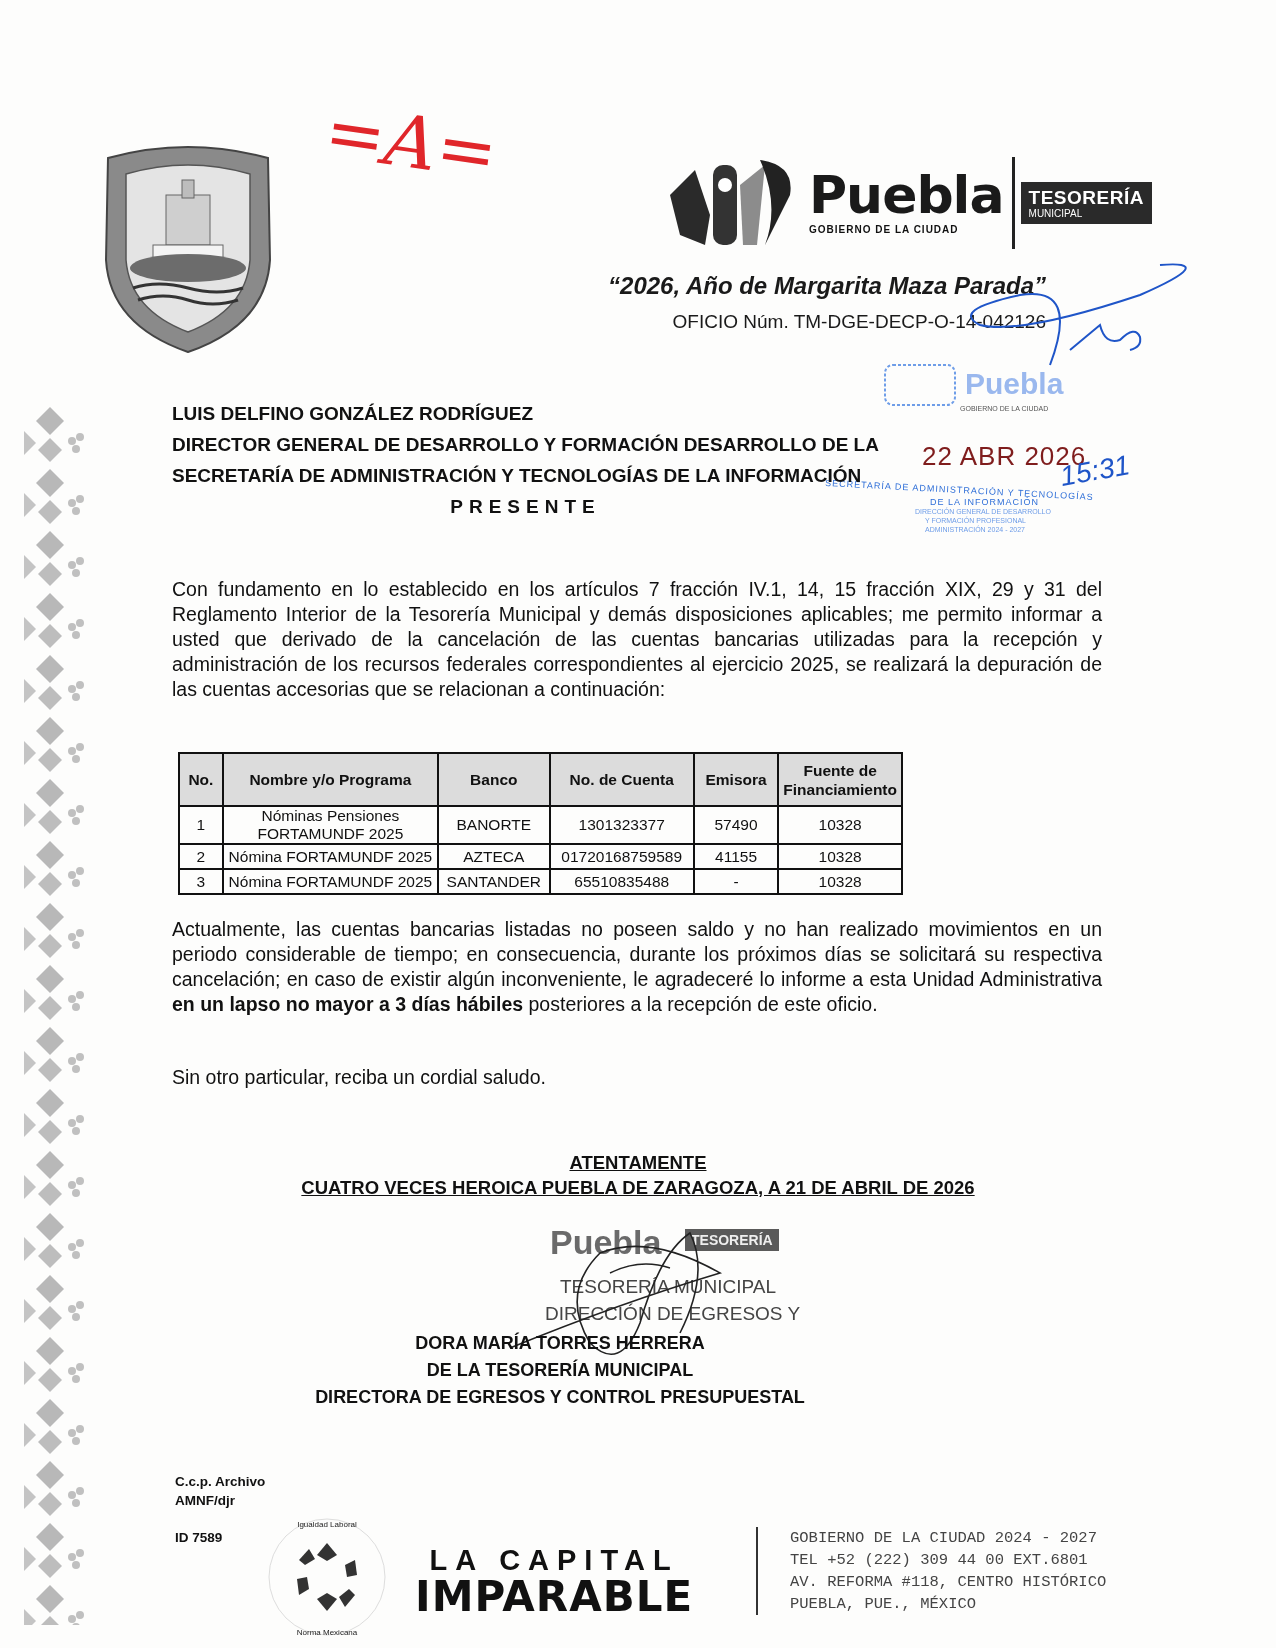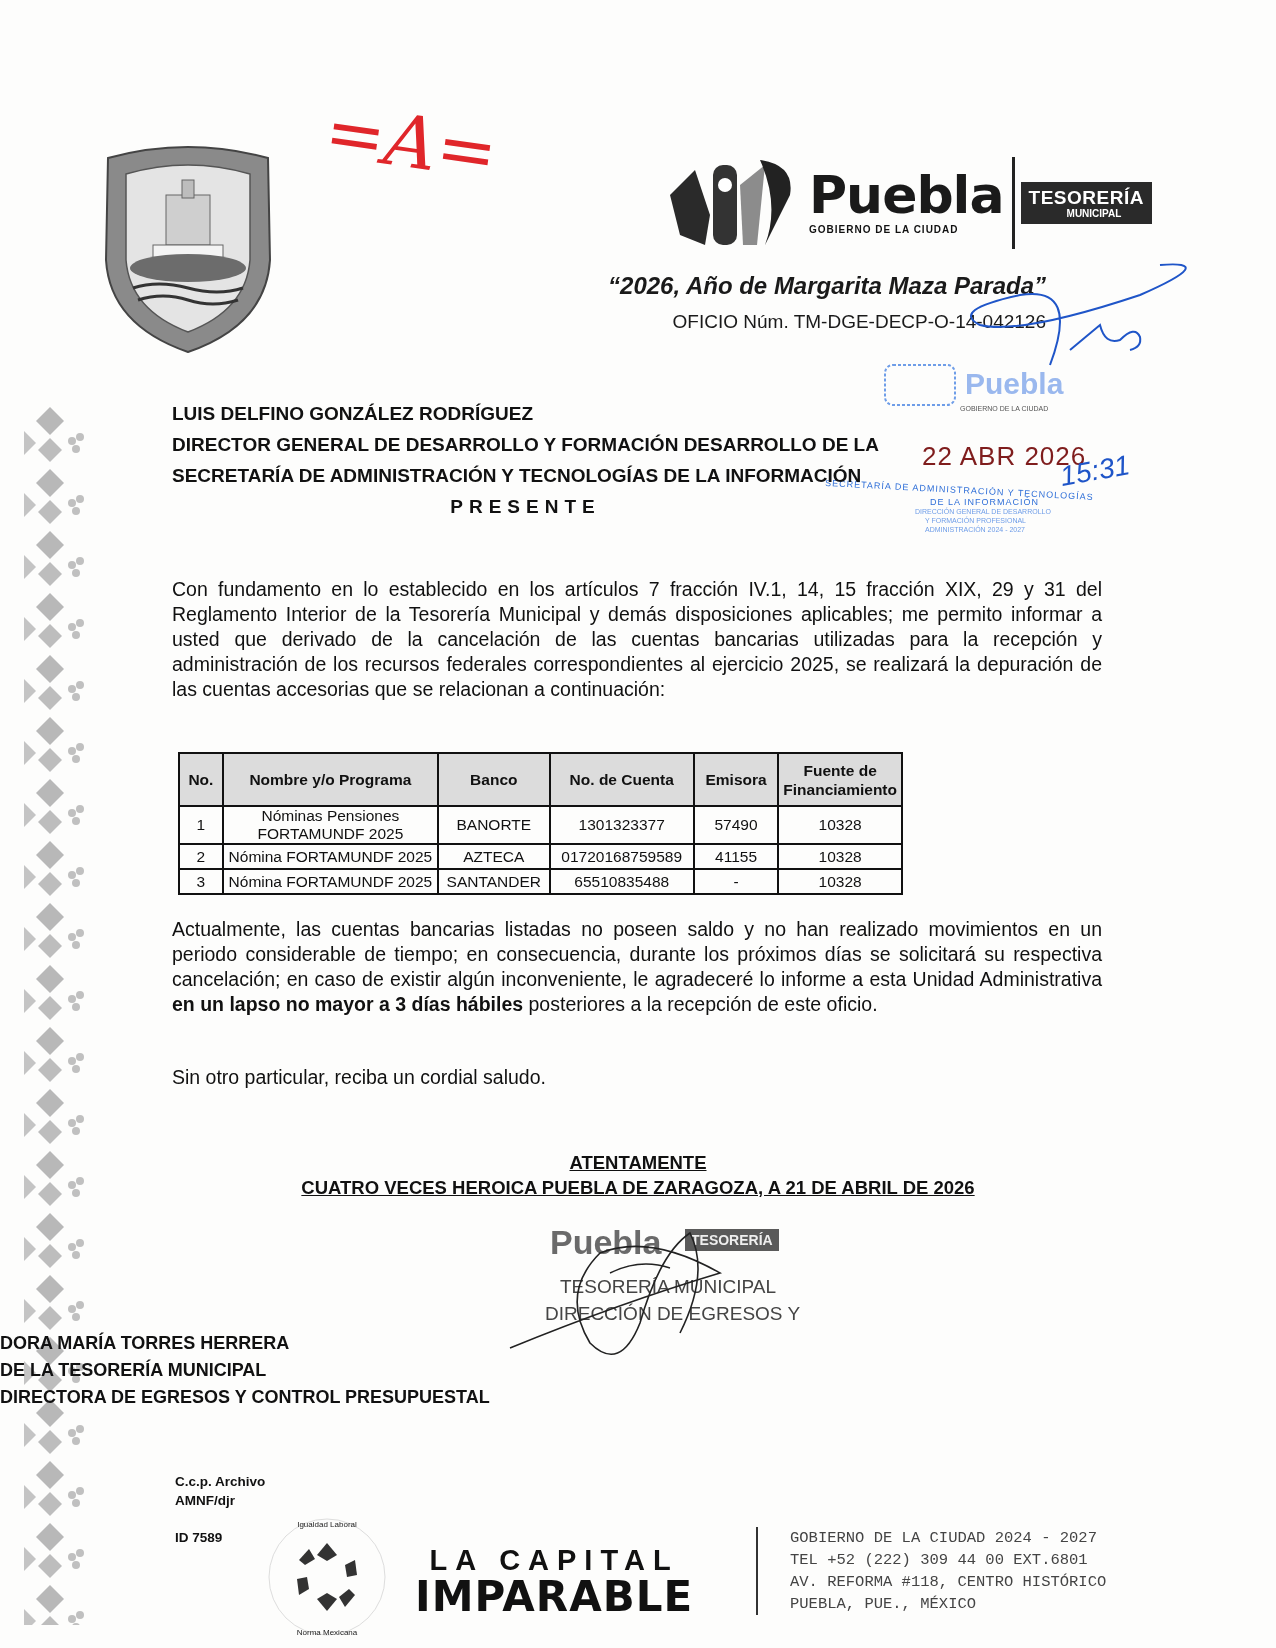--- a/index.html
+++ b/index.html
@@ -13,21 +13,21 @@
   .grade { left:325px; top:100px; font-family:"DejaVu Serif", serif; font-size:72px; color:#e0262a; font-style:italic; transform:rotate(8deg); }
   
   .logo-wrap { left:665px; top:155px; display:flex; align-items:center; }
   .logo-art { width:140px; height:95px; }
   .logo-text { display:flex; flex-direction:column; margin-left:4px; }
   .logo-puebla { font-size:52px; font-weight:bold; letter-spacing:-1px; line-height:50px; color:#1a1a1a; font-family:"DejaVu Sans", sans-serif; }
   .logo-gob { font-size:10px; font-weight:bold; letter-spacing:1px; margin-top:4px; }
   .logo-divider { width:3px; height:92px; background:#222; margin:0 6px 0 8px; }
   .tes-box { background:#2a2a2a; color:#fff; padding:6px 8px 5px 8px; line-height:1; }
   .tes-box .t1 { font-size:19px; font-weight:bold; letter-spacing:0.5px; }
-  .tes-box .t2 { font-size:10px; font-weight:bold; margin-top:2px;margin-left:38px; }
+  .tes-box .t2 { font-size:10px; font-weight:normal; margin-top:2px; }
   .motto { right:230px; top:272px; font-size:24px; font-style:italic; font-weight:bold; color:#1a1a1a; }
   .oficio { right:230px; top:311px; font-size:19px; color:#1a1a1a; }
   
   .blue-sig { left:960px; top:255px; width:270px; height:130px; }
   .recv-stamp { left:870px; top:355px; width:340px; height:200px; }
   
   .addressee { left:172px; top:398px; font-size:19px; font-weight:bold; line-height:31px; }
   .presente { letter-spacing:6px; font-weight:bold;text-align:center; }
   
   .para { left:172px; width:930px; font-size:19.5px; line-height:25px; text-align:justify; }
@@ -35,21 +35,21 @@
   .p2 { top:917px; }
   .p3 { top:1065px; }
   
   .tbl { left:178px; top:752px; width:725px; border-collapse:collapse; font-size:15.5px; }
   .tbl th, .tbl td { border:2.5px solid #111; text-align:center; padding:0 4px; }
   .tbl th { background:#dcdcdc; font-weight:bold; height:51px; line-height:19px; }
   .tbl td { height:23px; }
   
   .closing { left:0; width:1276px; top:1150px; text-align:center; font-size:18.5px; font-weight:bold; line-height:25px;text-decoration:underline; }
   .sign-stamp { left:470px; top:1213px; width:400px; height:170px; }
-  .sign-name { left:0; width:1120px; top:1330px; font-size:18px; font-weight:bold; line-height:27px; }
+  .sign-name { left:0; width:1120px; top:1330px; text-align:center; font-size:18px; font-weight:bold; line-height:27px; }
   
   .cc { left:175px; top:1472px; font-size:13.5px; font-weight:bold; line-height:19px; }
   .id { left:175px; top:1530px; font-size:13.5px; font-weight:bold; }
   .norma { left:265px; top:1515px; width:125px; height:125px; }
   .capital { left:415px; top:1545px; text-align:center; }
   .capital .c1 { font-size:29px; font-weight:bold; letter-spacing:8px; line-height:30px; }
   .capital .c2 { font-size:42px; font-weight:bold; letter-spacing:1px; line-height:44px; font-family:"DejaVu Sans", sans-serif; }
   .addr { left:756px; top:1527px; border-left:2px solid #333; padding-left:32px; font-family:"Liberation Mono", "DejaVu Sans Mono", monospace; font-size:15.5px; line-height:22px; color:#444; }
 </style>
 </head>

